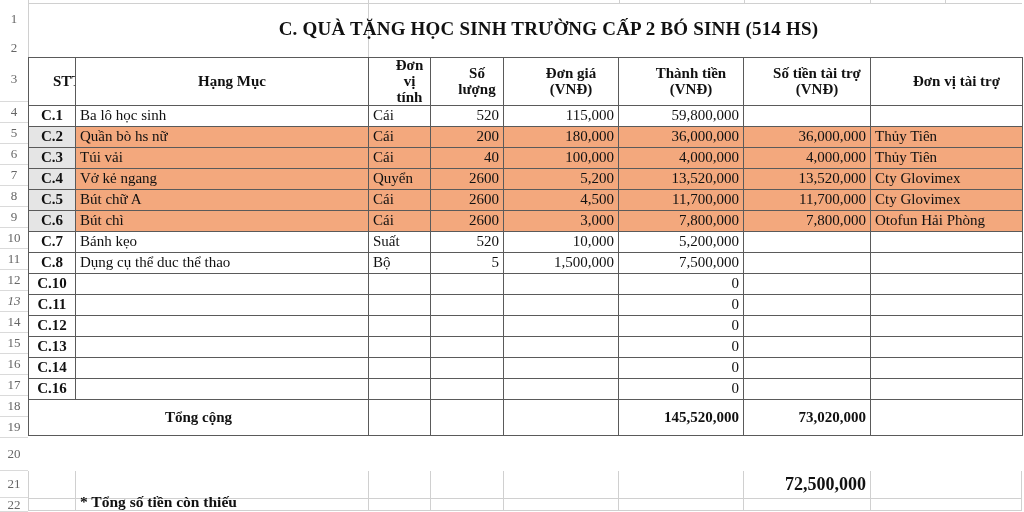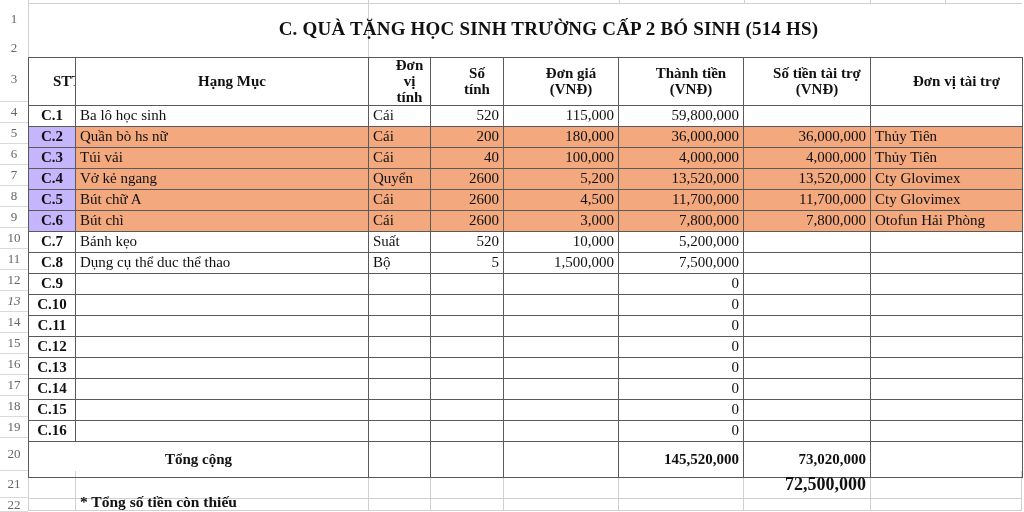--- a/index.html
+++ b/index.html
@@ -21,21 +21,21 @@
     border-collapse:collapse;table-layout:fixed;z-index:1;}
   #tbl th,#tbl td{border:1px solid #5a5a5a;padding:0 4px;overflow:hidden;
     white-space:nowrap;box-sizing:border-box;font-size:15px;line-height:1.05;}
   #tbl thead tr{height:45px;}
   #tbl th{font-weight:bold;text-align:center;vertical-align:middle;white-space:normal;padding-left:24px;}
   #tbl tr.data{height:21px;}
   td.stt{font-weight:bold;text-align:center;}
   td.left{text-align:left;}
   td.num{text-align:right;}
   tr.hl td{background:var(--hl,#f3a87d);}
-  tr.hl td.stt{background:#c4b5fd;}
+  tr.hl td.stt{background:#e5e5e5;}
   #tbl tr.foot{height:36px;}
   #tbl tr.foot td{font-weight:bold;}
   td.totlabel{text-align:center;font-size:16px;}
   
   #shortfall{position:absolute;left:0;top:471px;width:1024px;height:27px;z-index:1;}
   #shortfall .lbl{position:absolute;left:80px;top:17px;height:27px;display:flex;
     align-items:center;font-weight:bold;font-size:15.5px;}
   #shortfall .val{position:absolute;left:747px;width:119px;top:0;height:27px;
     display:flex;align-items:center;justify-content:flex-end;font-weight:bold;font-size:18px;}
   
@@ -83,21 +83,21 @@
         <col style="width:115px">
         <col style="width:125px">
       <col style="width:127px">
         <col style="width:152px">
     </colgroup>
     <thead>
       <tr>
         <th>STT</th>
         <th>Hạng Mục</th>
         <th>Đơn vị tính</th>
-        <th>Số tính</th>
+        <th>Số lượng</th>
         <th>Đơn giá (VNĐ)</th>
         <th>Thành tiền (VNĐ)</th>
         <th>Số tiền tài trợ (VNĐ)</th>
         <th>Đơn vị tài trợ</th>
       </tr>
     </thead>
     <tbody id="items-body">
         <tr class="data">
           <td class="stt">C.1</td>
           <td class="left">Ba lô học sinh</td>
@@ -172,30 +172,20 @@
           <td class="stt">C.8</td>
           <td class="left">Dụng cụ thể duc thể thao</td>
           <td class="left">Bộ</td>
           <td class="num">5</td>
           <td class="num">1,500,000</td>
           <td class="num">7,500,000</td>
           <td class="num"></td>
           <td class="left"></td>
         </tr>
         <tr class="data">
-          <td class="stt">C.9</td>
-          <td class="left"></td>
-          <td class="left"></td>
-          <td class="num"></td>
-          <td class="num"></td>
-          <td class="num">0</td>
-          <td class="num"></td>
-          <td class="left"></td>
-        </tr>
-        <tr class="data">
           <td class="stt">C.10</td>
           <td class="left"></td>
           <td class="left"></td>
           <td class="num"></td>
           <td class="num"></td>
           <td class="num">0</td>
           <td class="num"></td>
           <td class="left"></td>
         </tr>
         <tr class="data">
@@ -223,30 +213,20 @@
           <td class="left"></td>
           <td class="left"></td>
           <td class="num"></td>
           <td class="num"></td>
           <td class="num">0</td>
           <td class="num"></td>
           <td class="left"></td>
         </tr>
         <tr class="data">
           <td class="stt">C.14</td>
-          <td class="left"></td>
-          <td class="left"></td>
-          <td class="num"></td>
-          <td class="num"></td>
-          <td class="num">0</td>
-          <td class="num"></td>
-          <td class="left"></td>
-        </tr>
-        <tr class="data">
-          <td class="stt">C.15</td>
           <td class="left"></td>
           <td class="left"></td>
           <td class="num"></td>
           <td class="num"></td>
           <td class="num">0</td>
           <td class="num"></td>
           <td class="left"></td>
         </tr>
         <tr class="data">
           <td class="stt">C.16</td>

